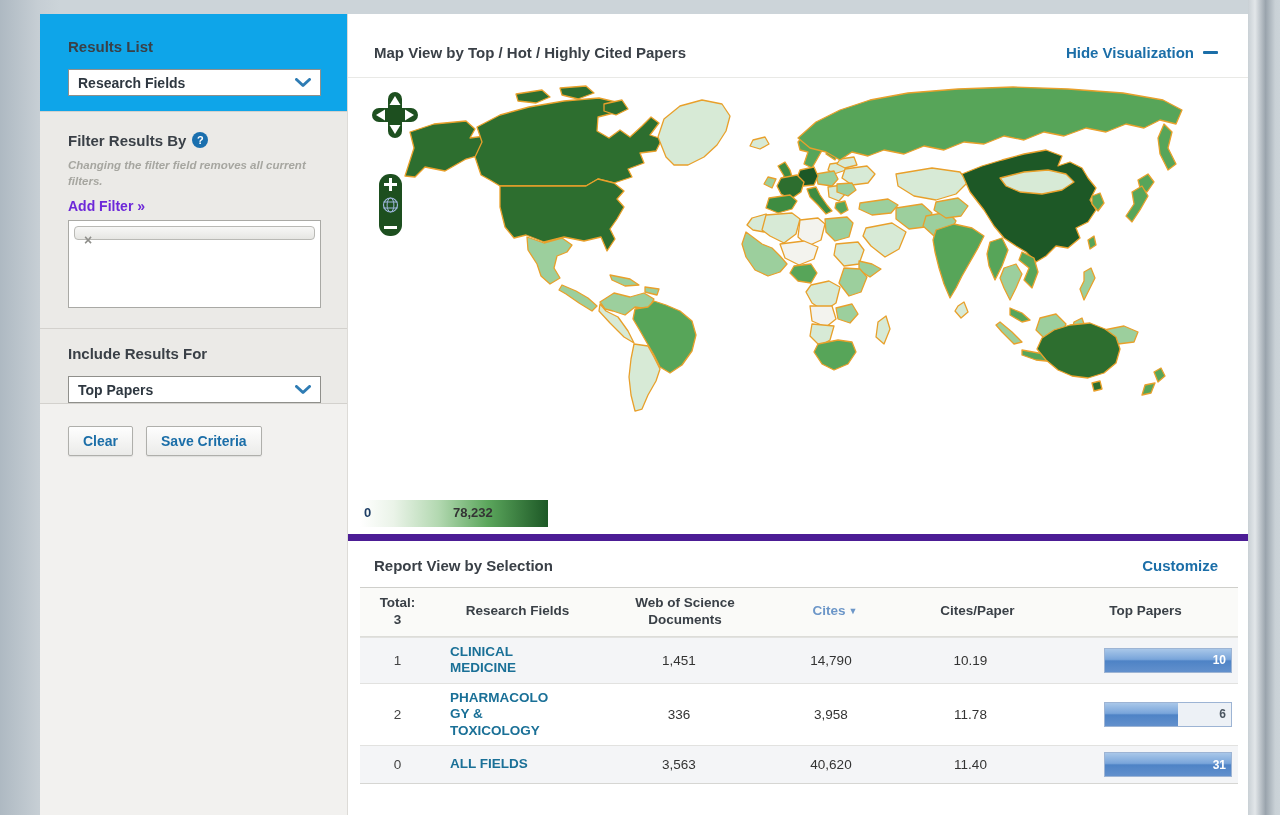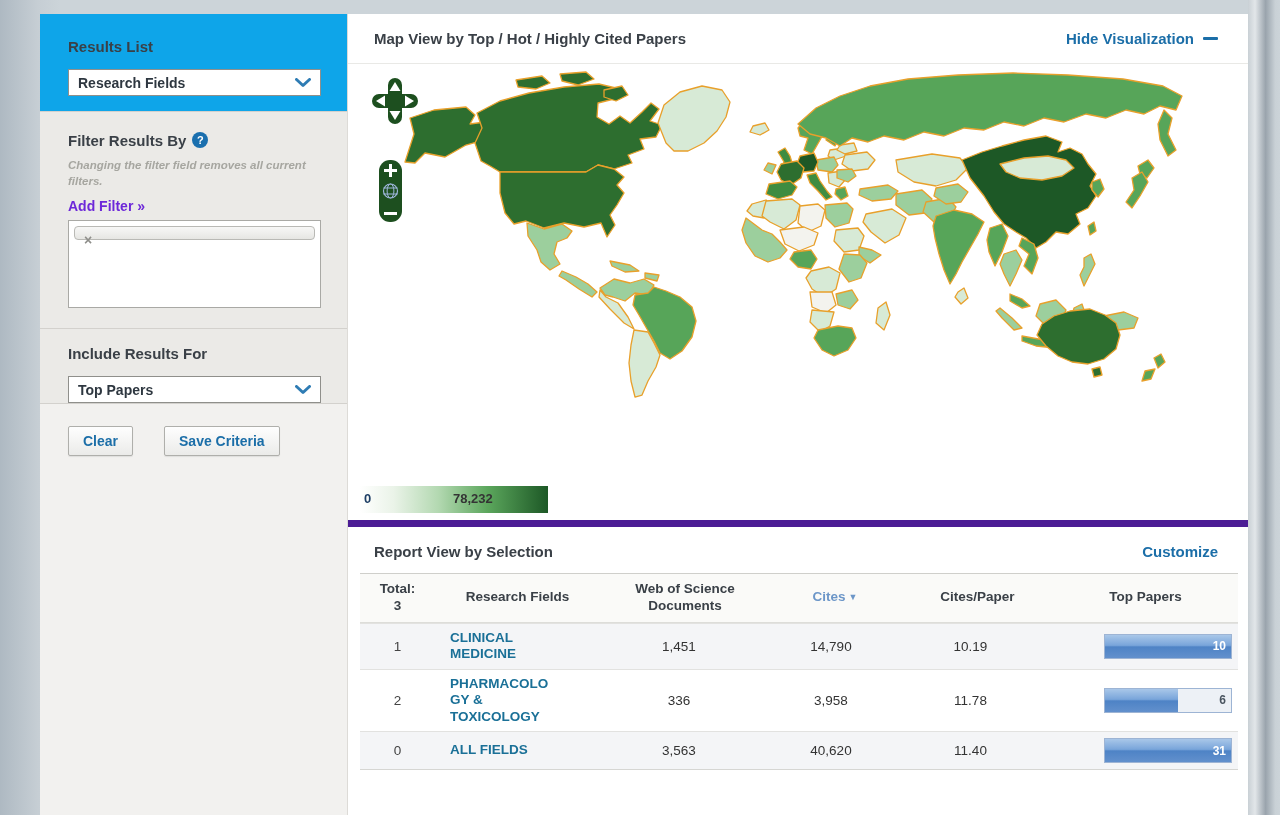--- a/index.html
+++ b/index.html
@@ -47,31 +47,31 @@
     border:1px solid #b9b9b5; border-radius:4px; padding:5px 8px 7px 30px;
   }
   .filter-chip .chip-x {
     position:absolute; left:9px; top:6px; color:#8e8e8a; font-weight:bold;
     font-size:14px; line-height:1; cursor:pointer;
   }
   .filter-chip .chip-label {
     display:inline-block; max-width:182px; font-size:14.5px; font-weight:bold;
     color:#39424c; line-height:1.15; text-transform:uppercase;
   }
-  .btn-row { display:flex; gap:31px; }
+  .btn-row { display:flex; gap:13px; }
   .btn {
     background:linear-gradient(#fefefe,#ebebe9); border:1px solid #afafab; border-radius:2px;
     padding:6px 14px; font-size:14px; font-weight:bold; color:#1b6ea8;
     font-family:"Liberation Sans", sans-serif; cursor:pointer; box-shadow:0 1px 1px rgba(0,0,0,.08);
   }
   
   .main { flex:1; background:#fff; display:flex; flex-direction:column; }
   .main-header {
     display:flex; justify-content:space-between; align-items:center;
-    padding:16px 30px 16px 26px; border-bottom:1px solid #e9e9e6;
+    padding:30px 30px 16px 26px; border-bottom:1px solid #e9e9e6;
   }
   .panel-title { font-size:15px; font-weight:bold; color:#3a4047; }
   .blue-link { font-size:15px; font-weight:bold; color:#1b6ea8; text-decoration:none; cursor:pointer; display:inline-flex; align-items:center; }
   .min-bar { display:inline-block; width:15px; height:3px; background:#1b6ea8; border-radius:1px; margin-left:9px; }
   
   .map-area { position:relative; height:456px; background:#fff; overflow:hidden; }
   .worldmap { position:absolute; left:0; top:2px; }
   .worldmap path { stroke:#e8a02b; stroke-width:1.3; stroke-linejoin:round; }
   .pan-ctl { position:absolute; left:24px; top:14px; cursor:pointer; }
   .zoom-ctl { position:absolute; left:31px; top:96px; cursor:pointer; }

